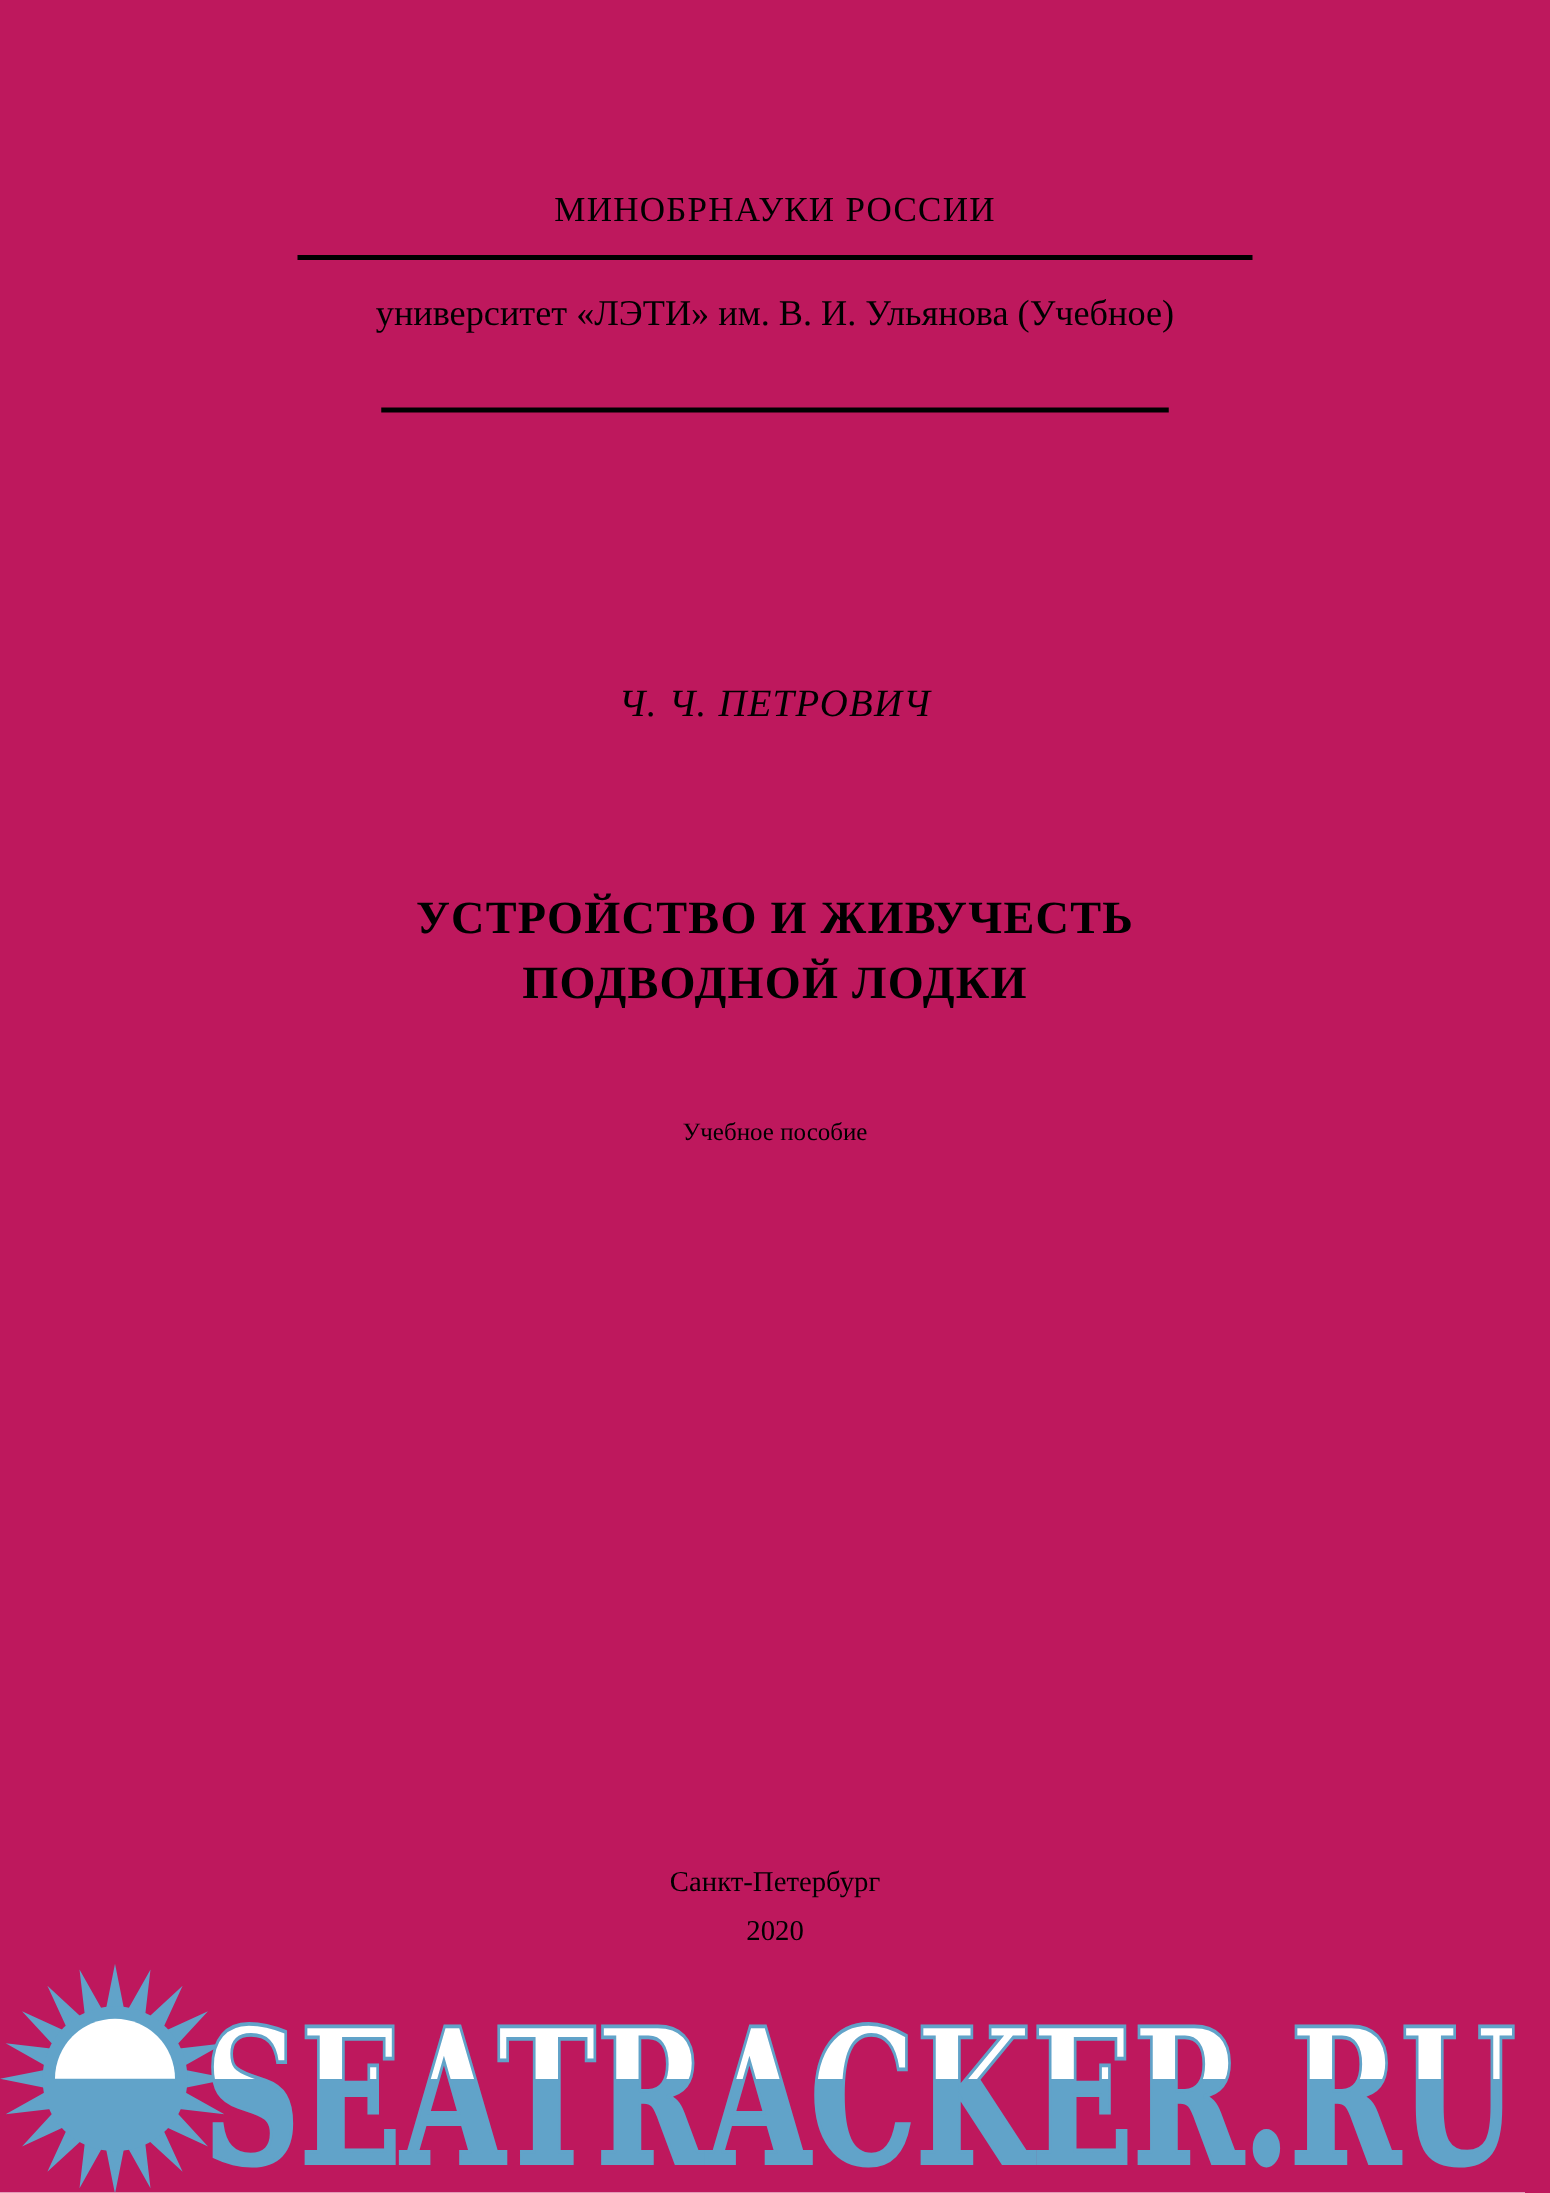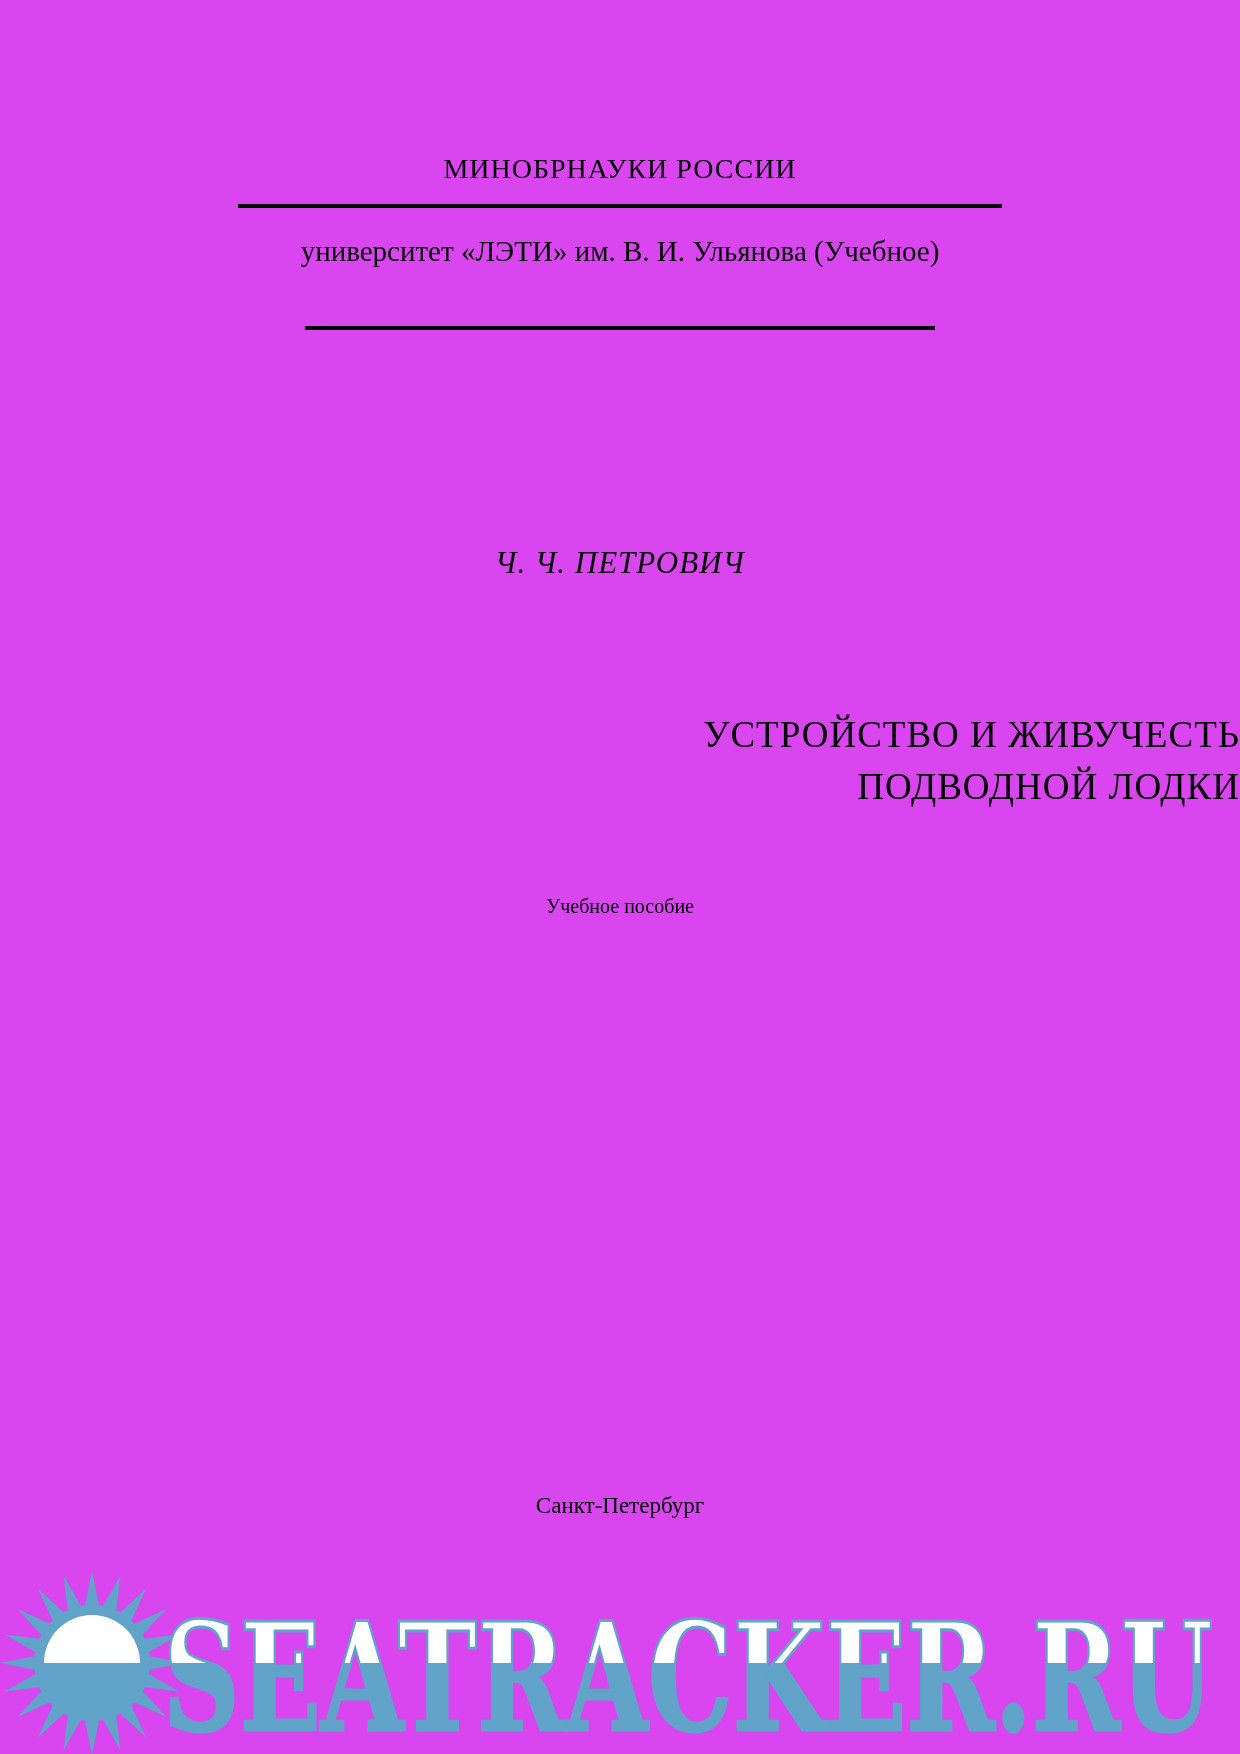--- a/index.html
+++ b/index.html
@@ -1,32 +1,32 @@
 <!DOCTYPE html>
 <html><head>
 <meta charset="utf-8">
 <style>
   html,body{margin:0;padding:0;background:#ffffff;}
   .page{
     position:relative;
     width:1240px;height:1754px;
     margin:0 auto;
-    background:#d946ef;
+    background:#be185d;
     overflow:hidden;
     font-family:"Liberation Serif", serif;
     color:#000;
   }
   .centered{position:absolute;left:0;right:0;text-align:center;}
   .ministry{top:153px;font-size:28px;letter-spacing:1px;}
   .rule{position:absolute;left:0;right:0;margin:0 auto;background:#000;height:4px;}
   .rule1{top:204px;width:764px;}
   .rule2{top:326px;width:630px;}
   .university{top:231px;font-size:29px;line-height:40px;}
   .author{top:545px;font-size:31px;letter-spacing:1px;font-style:italic;}
-  .book-title{top:709px;font-size:37px;font-weight:normal;line-height:52px;letter-spacing:1px;text-align:right;}
+  .book-title{top:709px;font-size:37px;font-weight:bold;line-height:52px;letter-spacing:1px;}
   .subtitle{top:895px;font-size:20px;}
   .imprint{top:1486px;font-size:23px;line-height:39px;}
   .watermark{position:absolute;left:0;top:1570px;width:1240px;height:184px;}
   .wm-text{
     font-family:"DejaVu Serif", serif;
     font-weight:bold;
   }
 </style>
 </head>
 <body>
@@ -47,20 +47,21 @@
 
   <div class="centered book-title">
     <div>УСТРОЙСТВО И ЖИВУЧЕСТЬ</div>
     <div>ПОДВОДНОЙ ЛОДКИ</div>
   </div>
 
   <div class="centered subtitle">Учебное пособие</div>
 
   <div class="centered imprint">
     <div>Санкт-Петербург</div>
+    <div>2020</div>
   </div>
 
   <svg class="watermark" viewBox="0 0 1240 184" xmlns="http://www.w3.org/2000/svg" aria-hidden="true">
     <defs>
       <linearGradient id="wm-grad" x1="0" y1="0" x2="0" y2="184" gradientUnits="userSpaceOnUse">
         <stop offset="0.505" stop-color="#ffffff"></stop>
         <stop offset="0.505" stop-color="#61a3c9"></stop>
       </linearGradient>
     </defs>
     <g>

